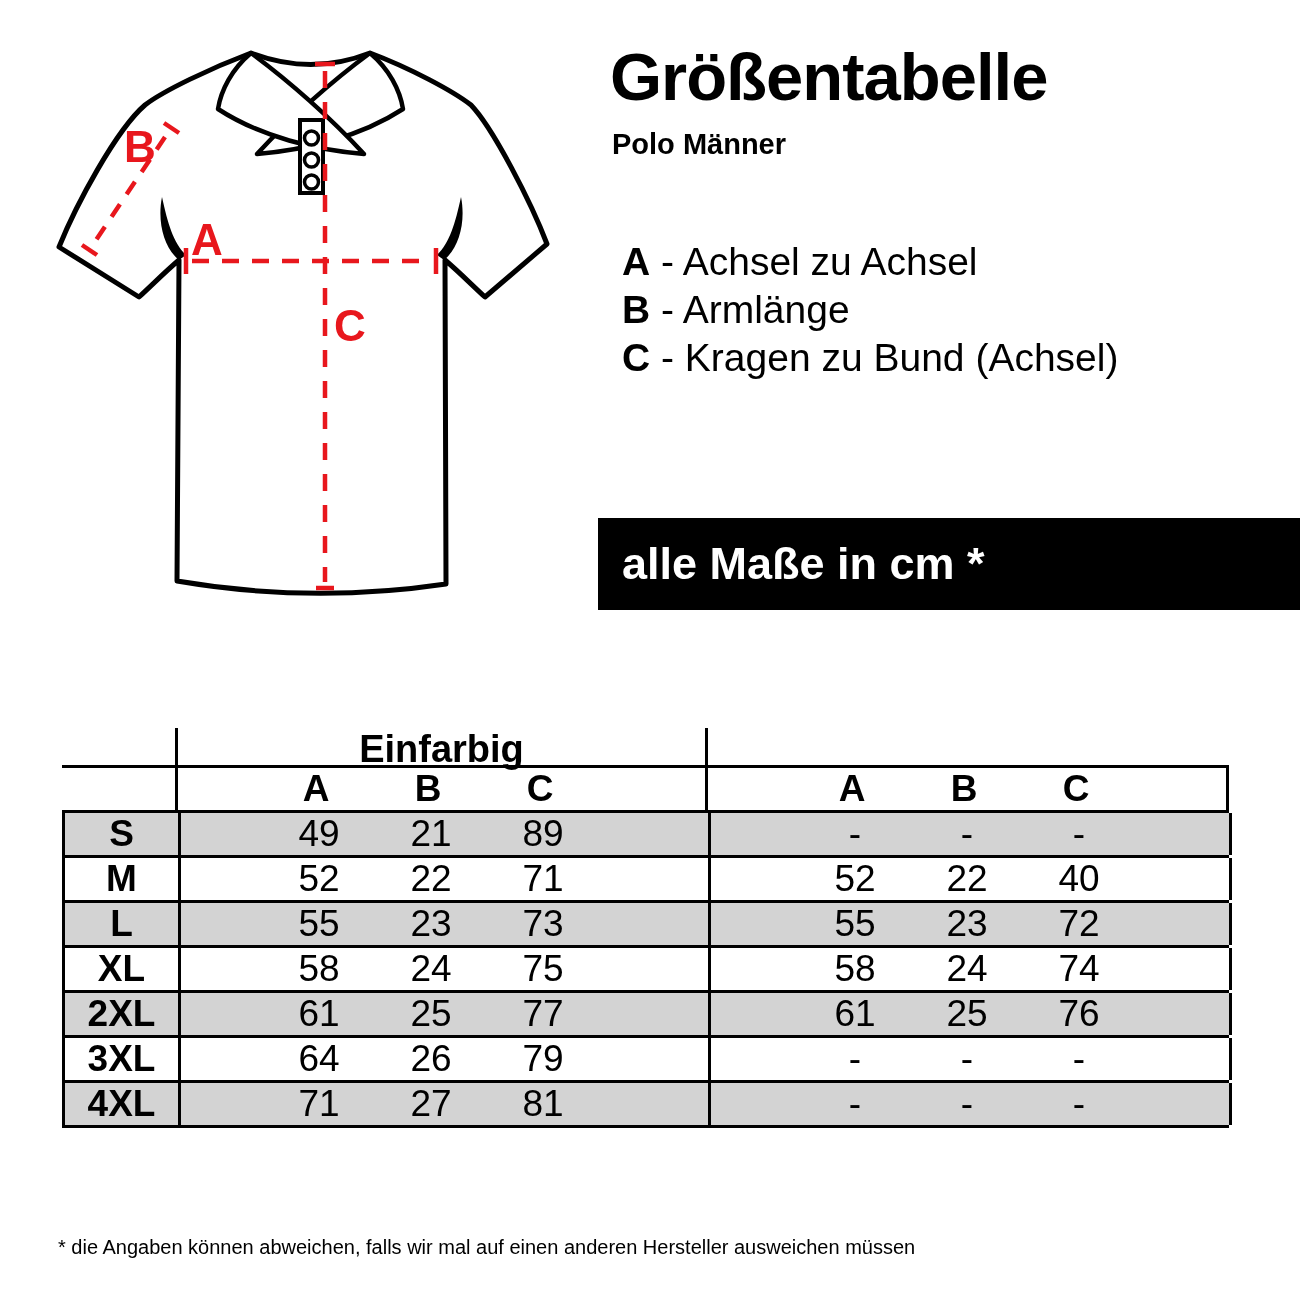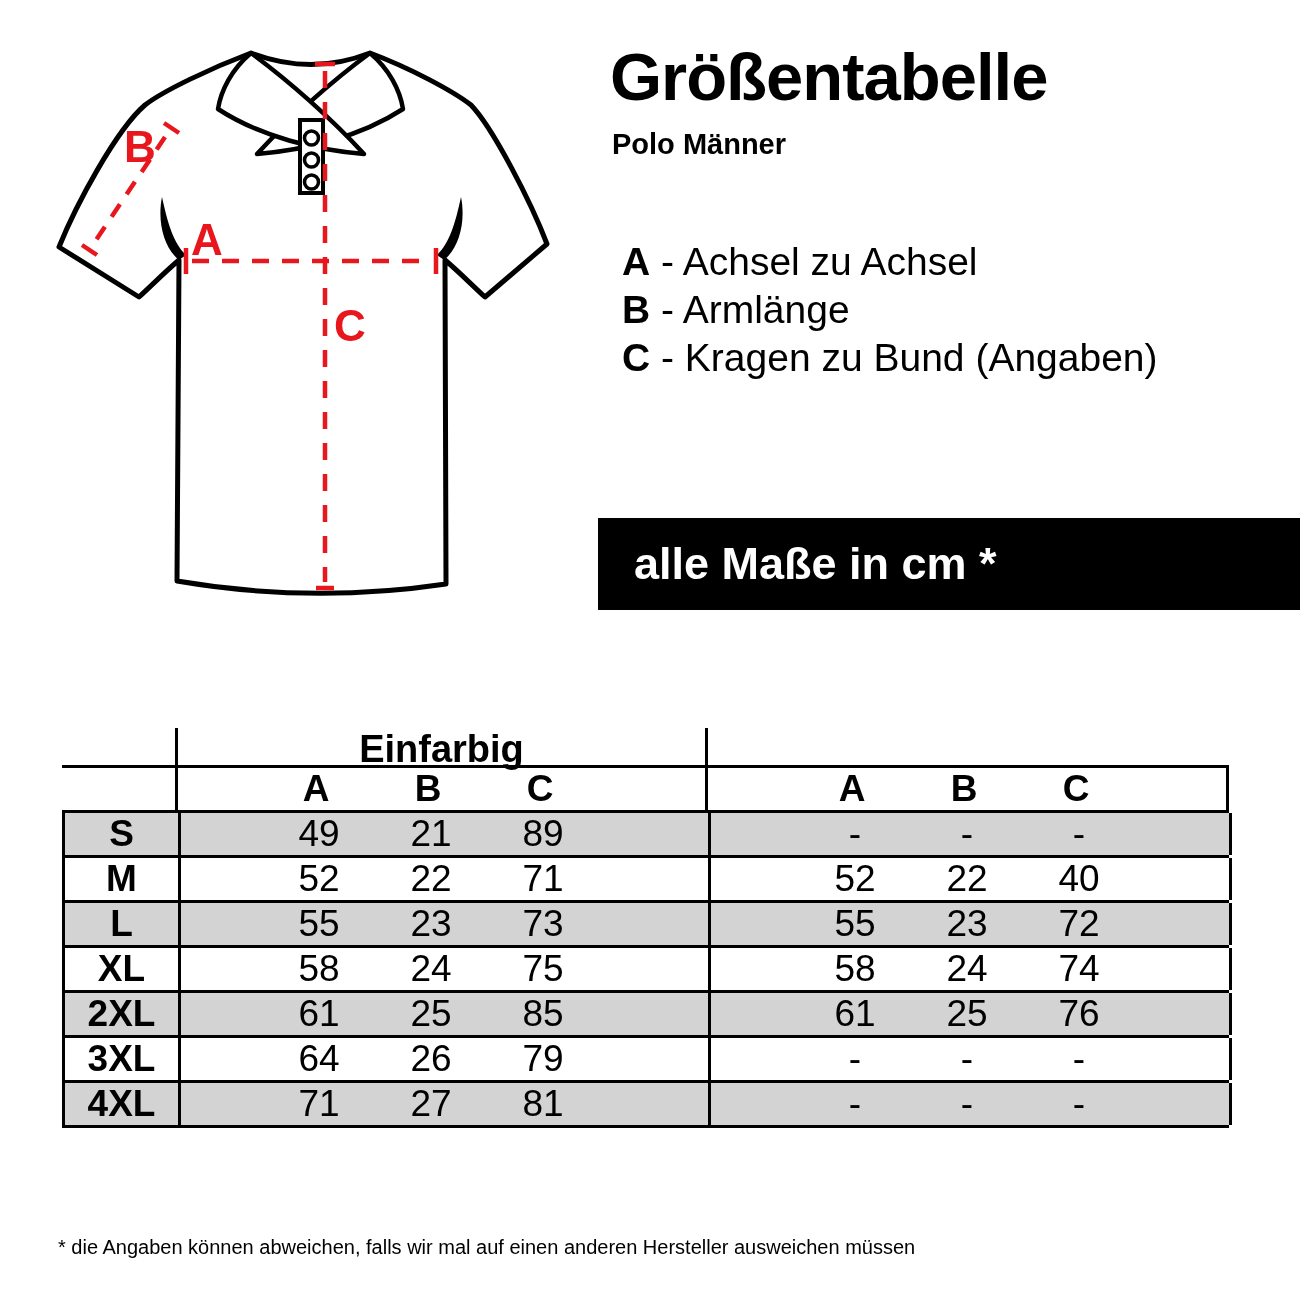--- a/index.html
+++ b/index.html
@@ -24,21 +24,21 @@
   #subtitle{left:612px;top:128px;font-size:29px;font-weight:bold;}
 
   
   #legend{left:612px;top:238px;font-size:39px;line-height:48px;margin-left:10px;}
   #legend .letter{font-weight:bold;}
   #legend .row-l{white-space:nowrap;}
 
   
   #banner{left:598px;top:518px;width:702px;height:92px;background:#000;color:#fff;
           display:flex;align-items:center;}
-  #banner span{font-size:45px;font-weight:bold;padding-left:36px;}
+  #banner span{font-size:45px;font-weight:bold;padding-left:24px;}
 
   
   #table{left:62px;top:728px;width:1167px;}
   .trow{display:grid;grid-template-columns:116px 530px 521px;height:45px;}
   .trow.h1{height:40px;}
   .trow{border-bottom:3px solid #000;}
   .cell{height:100%;}
   .size-col{border-right:3px solid #000;display:flex;align-items:center;justify-content:center;
             font-weight:bold;font-size:37px;}
   .grp{border-right:3px solid #000;}
@@ -120,21 +120,21 @@
     <span>Achsel zu Achsel</span>
   </div>
   <div class="row-l">
     <span class="letter">B</span>
     <span> <span>-</span> </span>
     <span>Armlänge</span>
   </div>
   <div class="row-l">
     <span class="letter">C</span>
     <span> <span>-</span> </span>
-    <span>Kragen zu Bund (Angaben)</span>
+    <span>Kragen zu Bund (Achsel)</span>
   </div>
 </div>
 
 <div class="abs" id="banner">
   <span>alle Maße in cm *</span>
 </div>
 
 <div class="abs" id="table">
   <div class="trow h1">
     <div class="cell size-col"></div>
@@ -225,21 +225,21 @@
             <span>74</span>
           </div>
         </div>
       </div>
       <div class="trow data stripe">
         <div class="cell size-col">2XL</div>
         <div class="cell grp e">
           <div class="ginner">
             <span>61</span>
             <span>25</span>
-            <span>85</span>
+            <span>77</span>
           </div>
         </div>
         <div class="cell grp z">
           <div class="ginner">
             <span>61</span>
             <span>25</span>
             <span>76</span>
           </div>
         </div>
       </div>

